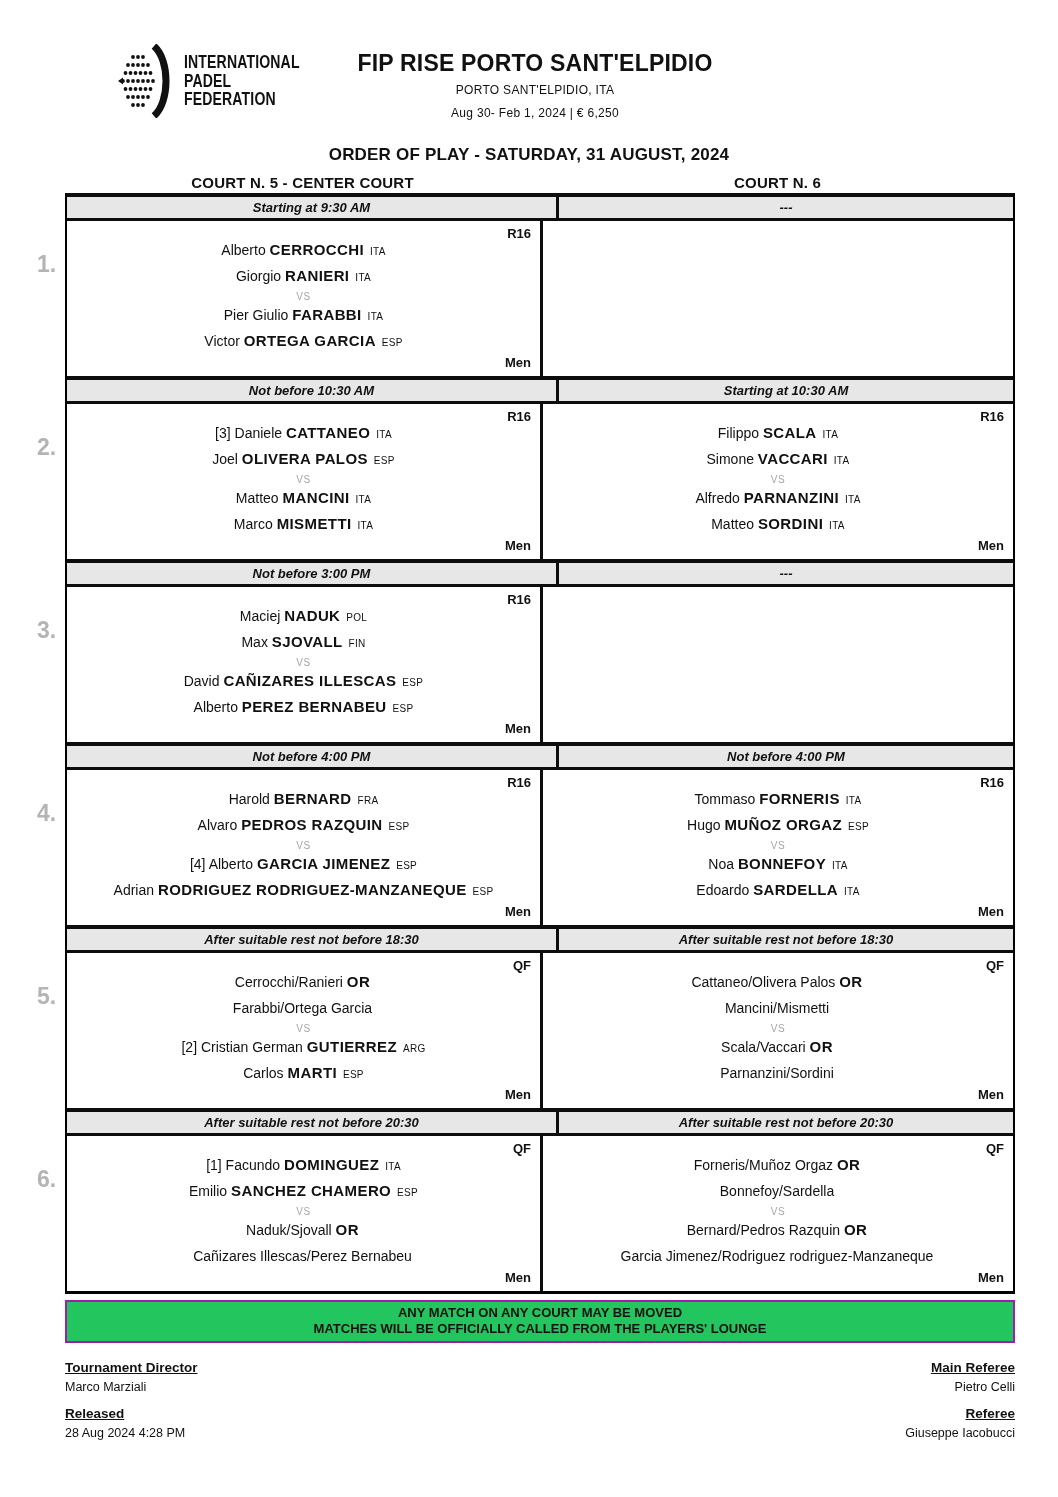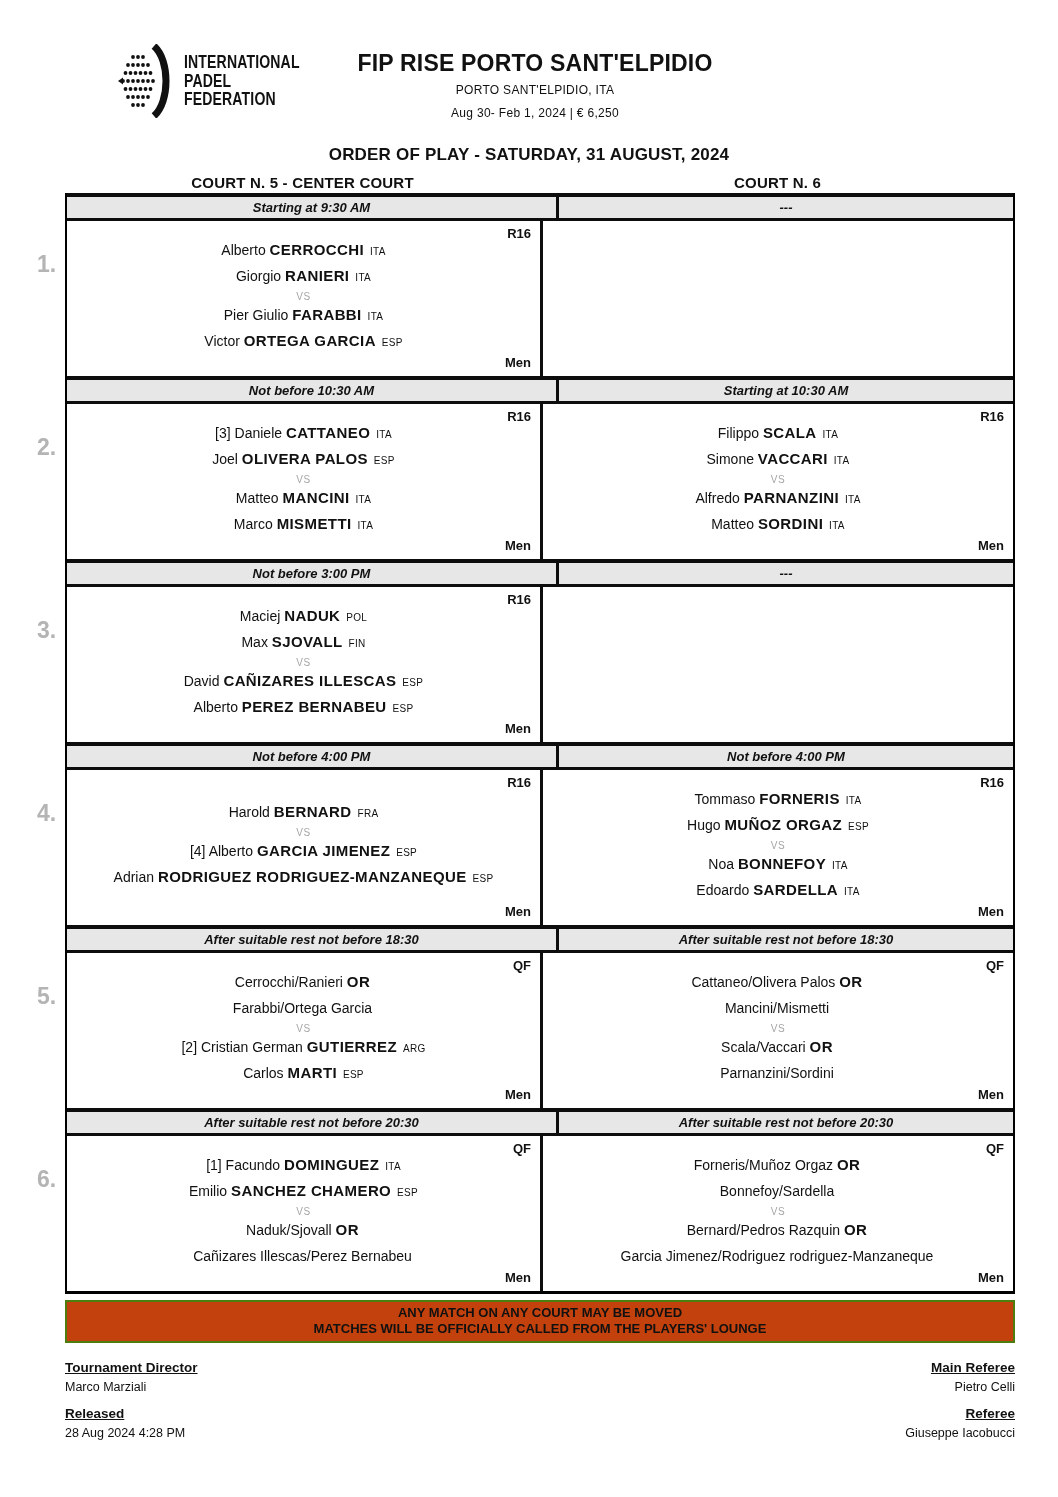--- a/index.html
+++ b/index.html
@@ -35,21 +35,21 @@
   .cat-label{position:absolute;bottom:6px;right:9px;font-size:13px;font-weight:bold;}
   .players{position:absolute;left:0;right:0;top:22px;bottom:26px;display:flex;
     flex-direction:column;justify-content:center;text-align:center;}
   .pline{font-size:14px;line-height:24px;white-space:nowrap;}
   .lname{font-weight:bold;font-size:15px;letter-spacing:.4px;text-align:right;}
   .cc{font-size:10px;letter-spacing:.3px;margin-left:2px;}
   .vs{font-size:10px;line-height:13px;color:#a6a6a6;letter-spacing:.6px;}
   .row-number{position:absolute;left:-30px;top:30px;font-size:23px;font-weight:bold;color:#b4b4b4;}
   
   .notice-banner{position:absolute;top:1300px;left:65px;width:950px;box-sizing:border-box;
-    background:#c2410c;border:2px solid #4d7c0f;text-align:center;font-weight:bold;font-size:13px;
+    background:#22c55e;border:2px solid #a21caf;text-align:center;font-weight:bold;font-size:13px;
     line-height:16px;padding:3px 0 4px;}
   .doc-footer{position:absolute;top:1348px;left:65px;width:950px;display:flex;justify-content:space-between;}
   .footer-col-right{text-align:right;}
   .flabel{font-weight:bold;text-decoration:underline;font-size:13.5px;margin-top:12px;}
   .fvalue{font-size:12.5px;margin:5px 0 9px;}
 </style>
 </head>
 <body>
 
 <div class="page">
@@ -191,20 +191,21 @@
     <div class="time-row">
       <div class="time-cell">Not before 4:00 PM</div>
       <div class="time-cell">Not before 4:00 PM</div>
     </div>
     <div class="match-row">
       <span class="row-number">4.</span>
       <div class="match-cell">
         <div class="round-label">R16</div>
         <div class="players">
           <div class="pline"><span class="seed"></span> <span class="fname">Harold</span> <span class="lname">BERNARD</span> <span class="cc">FRA</span></div>
+          <div class="pline"><span class="seed"></span> <span class="fname">Alvaro</span> <span class="lname">PEDROS RAZQUIN</span> <span class="cc">ESP</span></div>
           <div class="vs">VS</div>
           <div class="pline"><span class="seed">[4]</span> <span class="fname">Alberto</span> <span class="lname">GARCIA JIMENEZ</span> <span class="cc">ESP</span></div>
           <div class="pline"><span class="seed"></span> <span class="fname">Adrian</span> <span class="lname">RODRIGUEZ RODRIGUEZ-MANZANEQUE</span> <span class="cc">ESP</span></div>
         </div>
         <div class="cat-label">Men</div>
       </div>
       <div class="match-cell">
         <div class="round-label">R16</div>
         <div class="players">
           <div class="pline"><span class="seed"></span> <span class="fname">Tommaso</span> <span class="lname">FORNERIS</span> <span class="cc">ITA</span></div>

